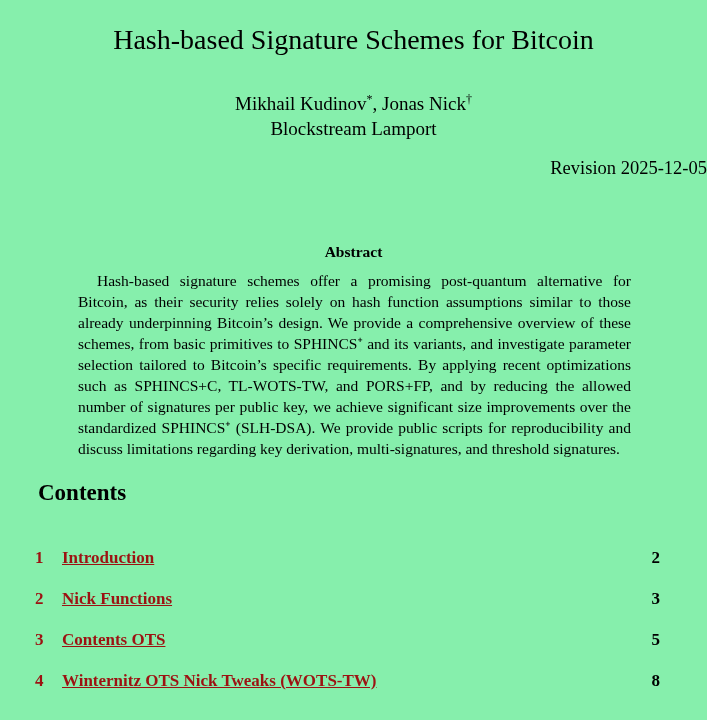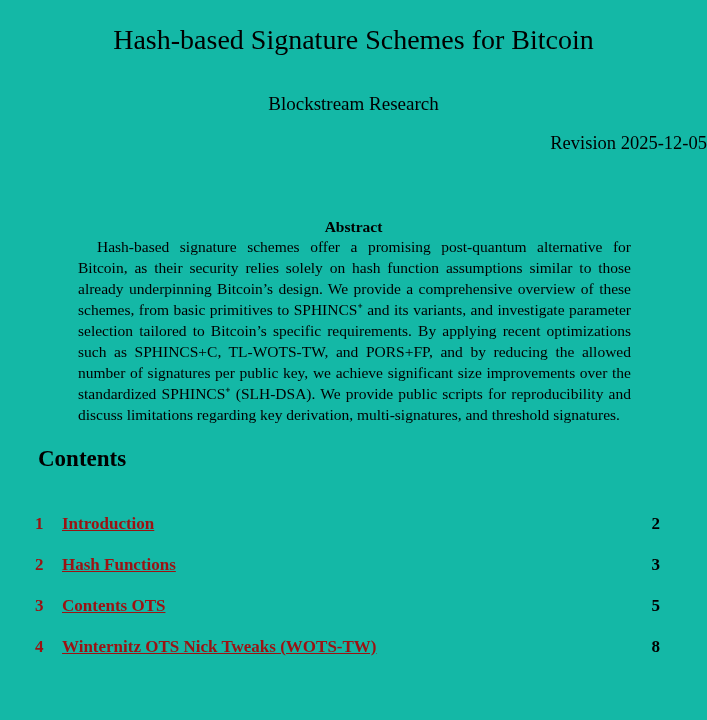--- a/index.html
+++ b/index.html
@@ -6,21 +6,21 @@
   html, body {
     width:707px; height:720px;
     background:#ffffff;
     color:#000000;
     font-family:"Liberation Serif", serif;
   }
   .page {
     position:relative;
     width:707px; height:720px;
     overflow:hidden;
-    background:#14b8a6;
+    background:#86efac;
   }
   .doc-title {
     margin-top:22px;
     text-align:center;
     font-size:28px;
     line-height:36px;
     font-weight:normal;
   }
   .authors-block {
     margin-top:33px;
@@ -37,20 +37,21 @@
     text-align:right;
     font-size:18.5px;
   }
   .abstract-heading {
     margin-top:64px;
     text-align:center;
     font-size:15.5px;
     font-weight:bold;
   }
   .abstract-body {
+    margin-top:9px;
     margin-left:78px;
     width:553px;
     font-size:15.5px;
     line-height:21px;
     text-align:justify;
     text-indent:19px;
   }
   .contents-heading {
     margin-top:19px;
     margin-left:38px;
@@ -85,42 +86,43 @@
   }
 </style>
 </head>
 <body>
 
 <div class="page">
 
   <h1 class="doc-title">Hash-based Signature Schemes for Bitcoin</h1>
 
   <div class="authors-block">
-    <div>Blockstream Research</div>
+    <div><span>Mikhail Kudinov</span><sup>*</sup><span>, </span><span>Jonas Nick</span><sup>†</sup></div>
+    <div>Blockstream Lamport</div>
   </div>
 
   <div class="revision-line">Revision 2025-12-05</div>
 
   <div class="abstract-heading">Abstract</div>
 
   <p class="abstract-body">Hash-based signature schemes offer a promising post-quantum alternative for Bitcoin, as their security relies solely on hash function assumptions similar to those already underpinning Bitcoin’s design. We provide a comprehensive overview of these schemes, from basic primitives to SPHINCS⁺ and its variants, and investigate parameter selection tailored to Bitcoin’s specific requirements. By applying recent optimizations such as SPHINCS+C, TL-WOTS-TW, and PORS+FP, and by reducing the allowed number of signatures per public key, we achieve significant size improvements over the standardized SPHINCS⁺ (SLH-DSA). We provide public scripts for reproducibility and discuss limitations regarding key derivation, multi-signatures, and threshold signatures.</p>
 
   <h2 class="contents-heading">Contents</h2>
 
   <div class="toc">
 
     <div class="toc-row">
       <span class="toc-num">1</span>
       <span class="toc-title">Introduction</span>
       <span class="toc-page">2</span>
     </div>
 
     <div class="toc-row">
       <span class="toc-num">2</span>
-      <span class="toc-title">Hash Functions</span>
+      <span class="toc-title">Nick Functions</span>
       <span class="toc-page">3</span>
     </div>
 
     <div class="toc-row">
       <span class="toc-num">3</span>
       <span class="toc-title">Contents OTS</span>
       <span class="toc-page">5</span>
     </div>
 
     <div class="toc-row">

